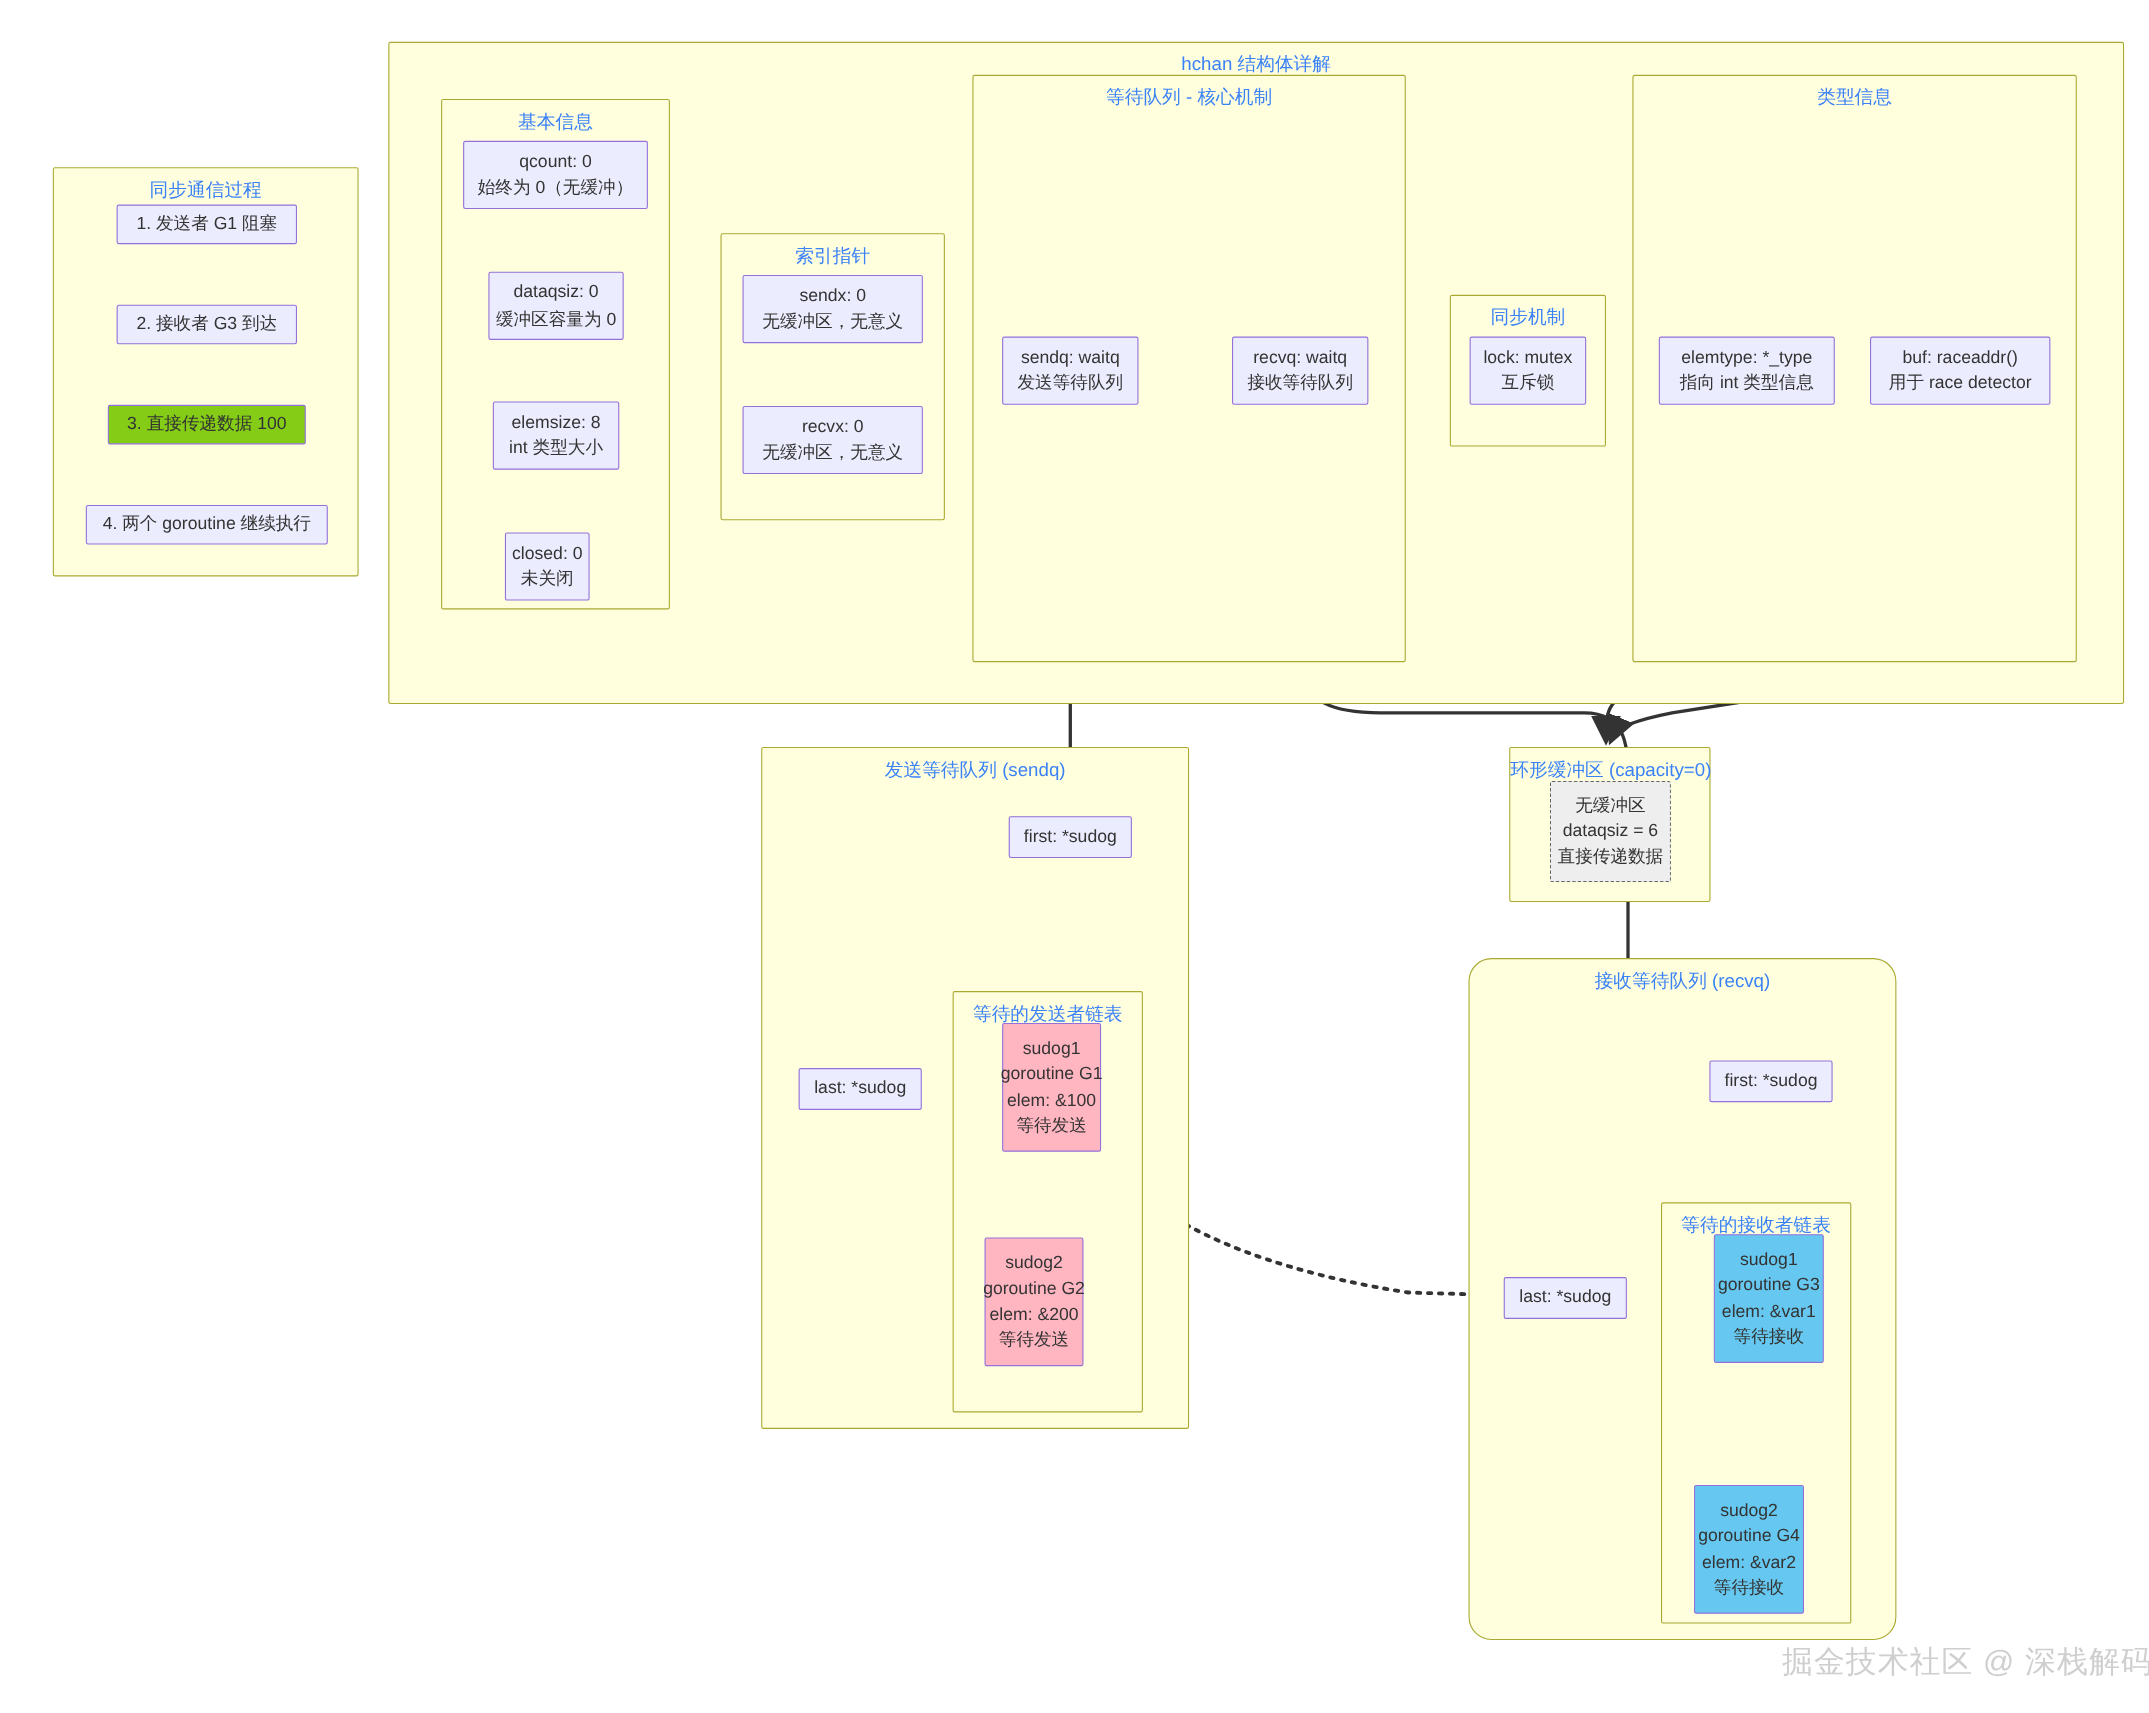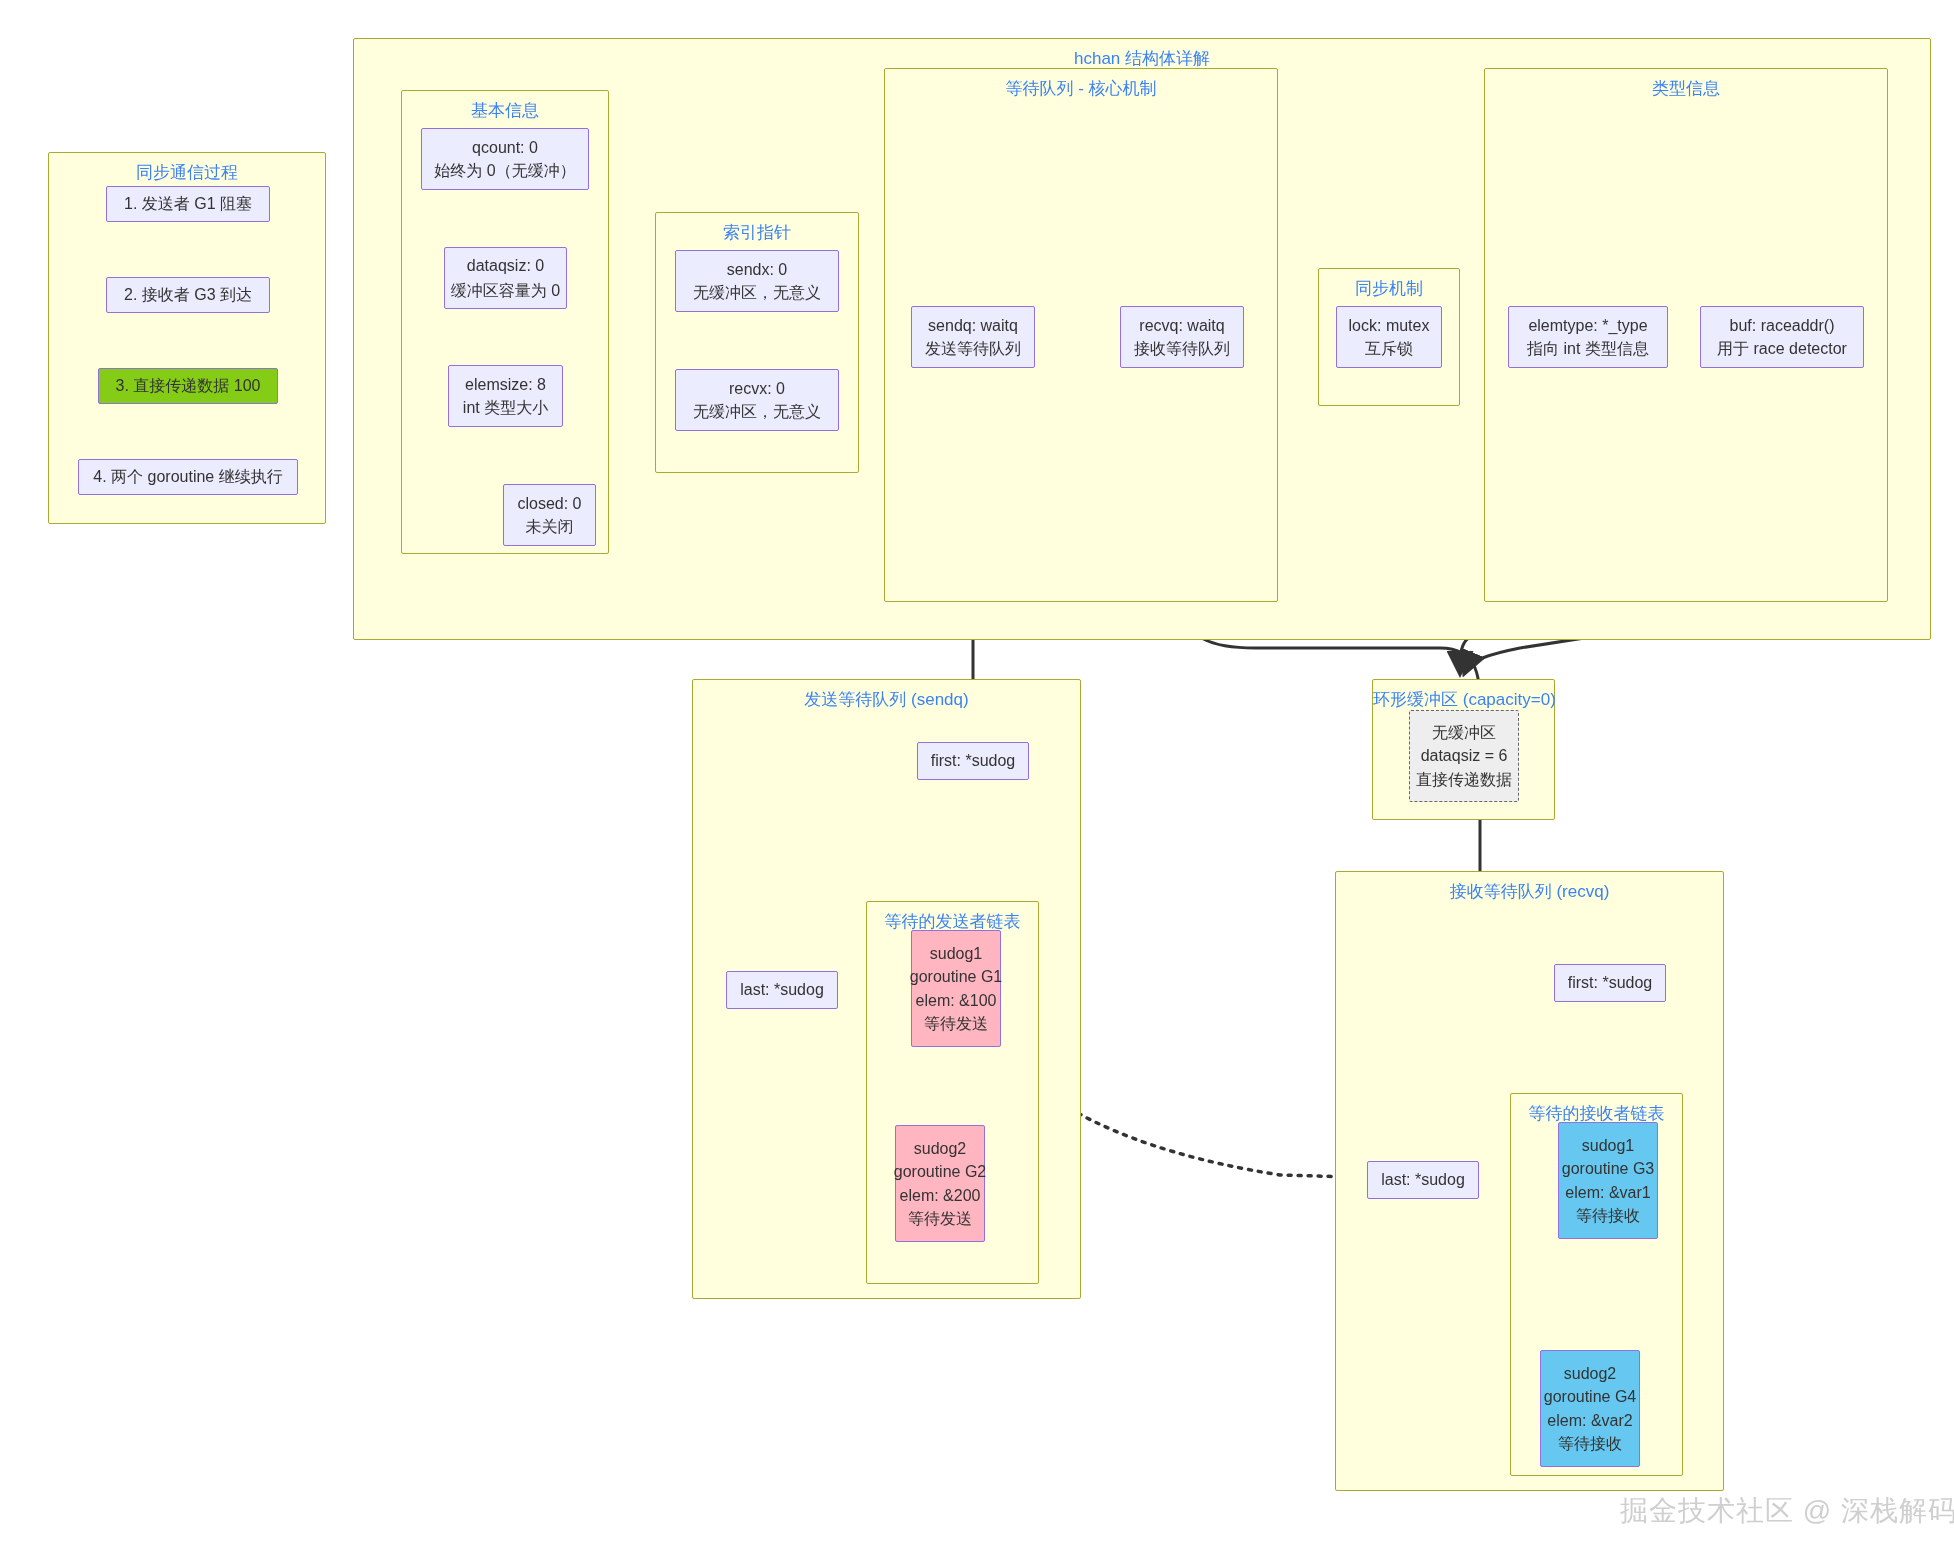--- a/index.html
+++ b/index.html
@@ -131,21 +131,21 @@
     <span class="line">始终为 0（无缓冲）</span>
   </div>
   <div class="node lav" style="left:444px;top:247px;width:123px;height:62px;justify-content:space-between;">
     <span class="line">dataqsiz: 0</span>
     <span class="line">缓冲区容量为 0</span>
   </div>
   <div class="node lav" style="left:448px;top:365px;width:115px;height:62px;">
     <span class="line">elemsize: 8</span>
     <span class="line">int 类型大小</span>
   </div>
-  <div class="node lav" style="left:459px;top:484px;width:93px;height:62px;margin-left:44px;">
+  <div class="node lav" style="left:459px;top:484px;width:77px;height:62px;">
     <span class="line">closed: 0</span>
     <span class="line">未关闭</span>
   </div>
 
   <div class="cluster" style="left:655px;top:212px;width:204px;height:261px;">
     <div class="cluster-title">索引指针</div>
   </div>
   <div class="node lav" style="left:675px;top:250px;width:164px;height:62px;">
     <span class="line">sendx: 0</span>
     <span class="line">无缓冲区，无意义</span>
@@ -215,21 +215,21 @@
 
   <div class="cluster" style="left:1372px;top:679px;width:183px;height:141px;">
     <div class="cluster-title">环形缓冲区 (capacity=0)</div>
   </div>
   <div class="node dashed" style="left:1409px;top:710px;width:110px;height:92px;">
     <span class="line">无缓冲区</span>
     <span class="line">dataqsiz = 6</span>
     <span class="line">直接传递数据</span>
   </div>
 
-  <div class="cluster" style="left:1335px;top:871px;width:389px;height:620px;">
+  <div class="cluster" style="left:1335px;top:871px;width:389px;height:620px;border-radius:21px;">
     <div class="cluster-title">接收等待队列 (recvq)</div>
   </div>
   <div class="node lav" style="left:1554px;top:964px;width:112px;height:38px;">
     <span class="line">first: *sudog</span>
   </div>
   <div class="node lav" style="left:1367px;top:1161px;width:112px;height:38px;">
     <span class="line">last: *sudog</span>
   </div>
 
   <div class="cluster" style="left:1510px;top:1093px;width:173px;height:383px;">

